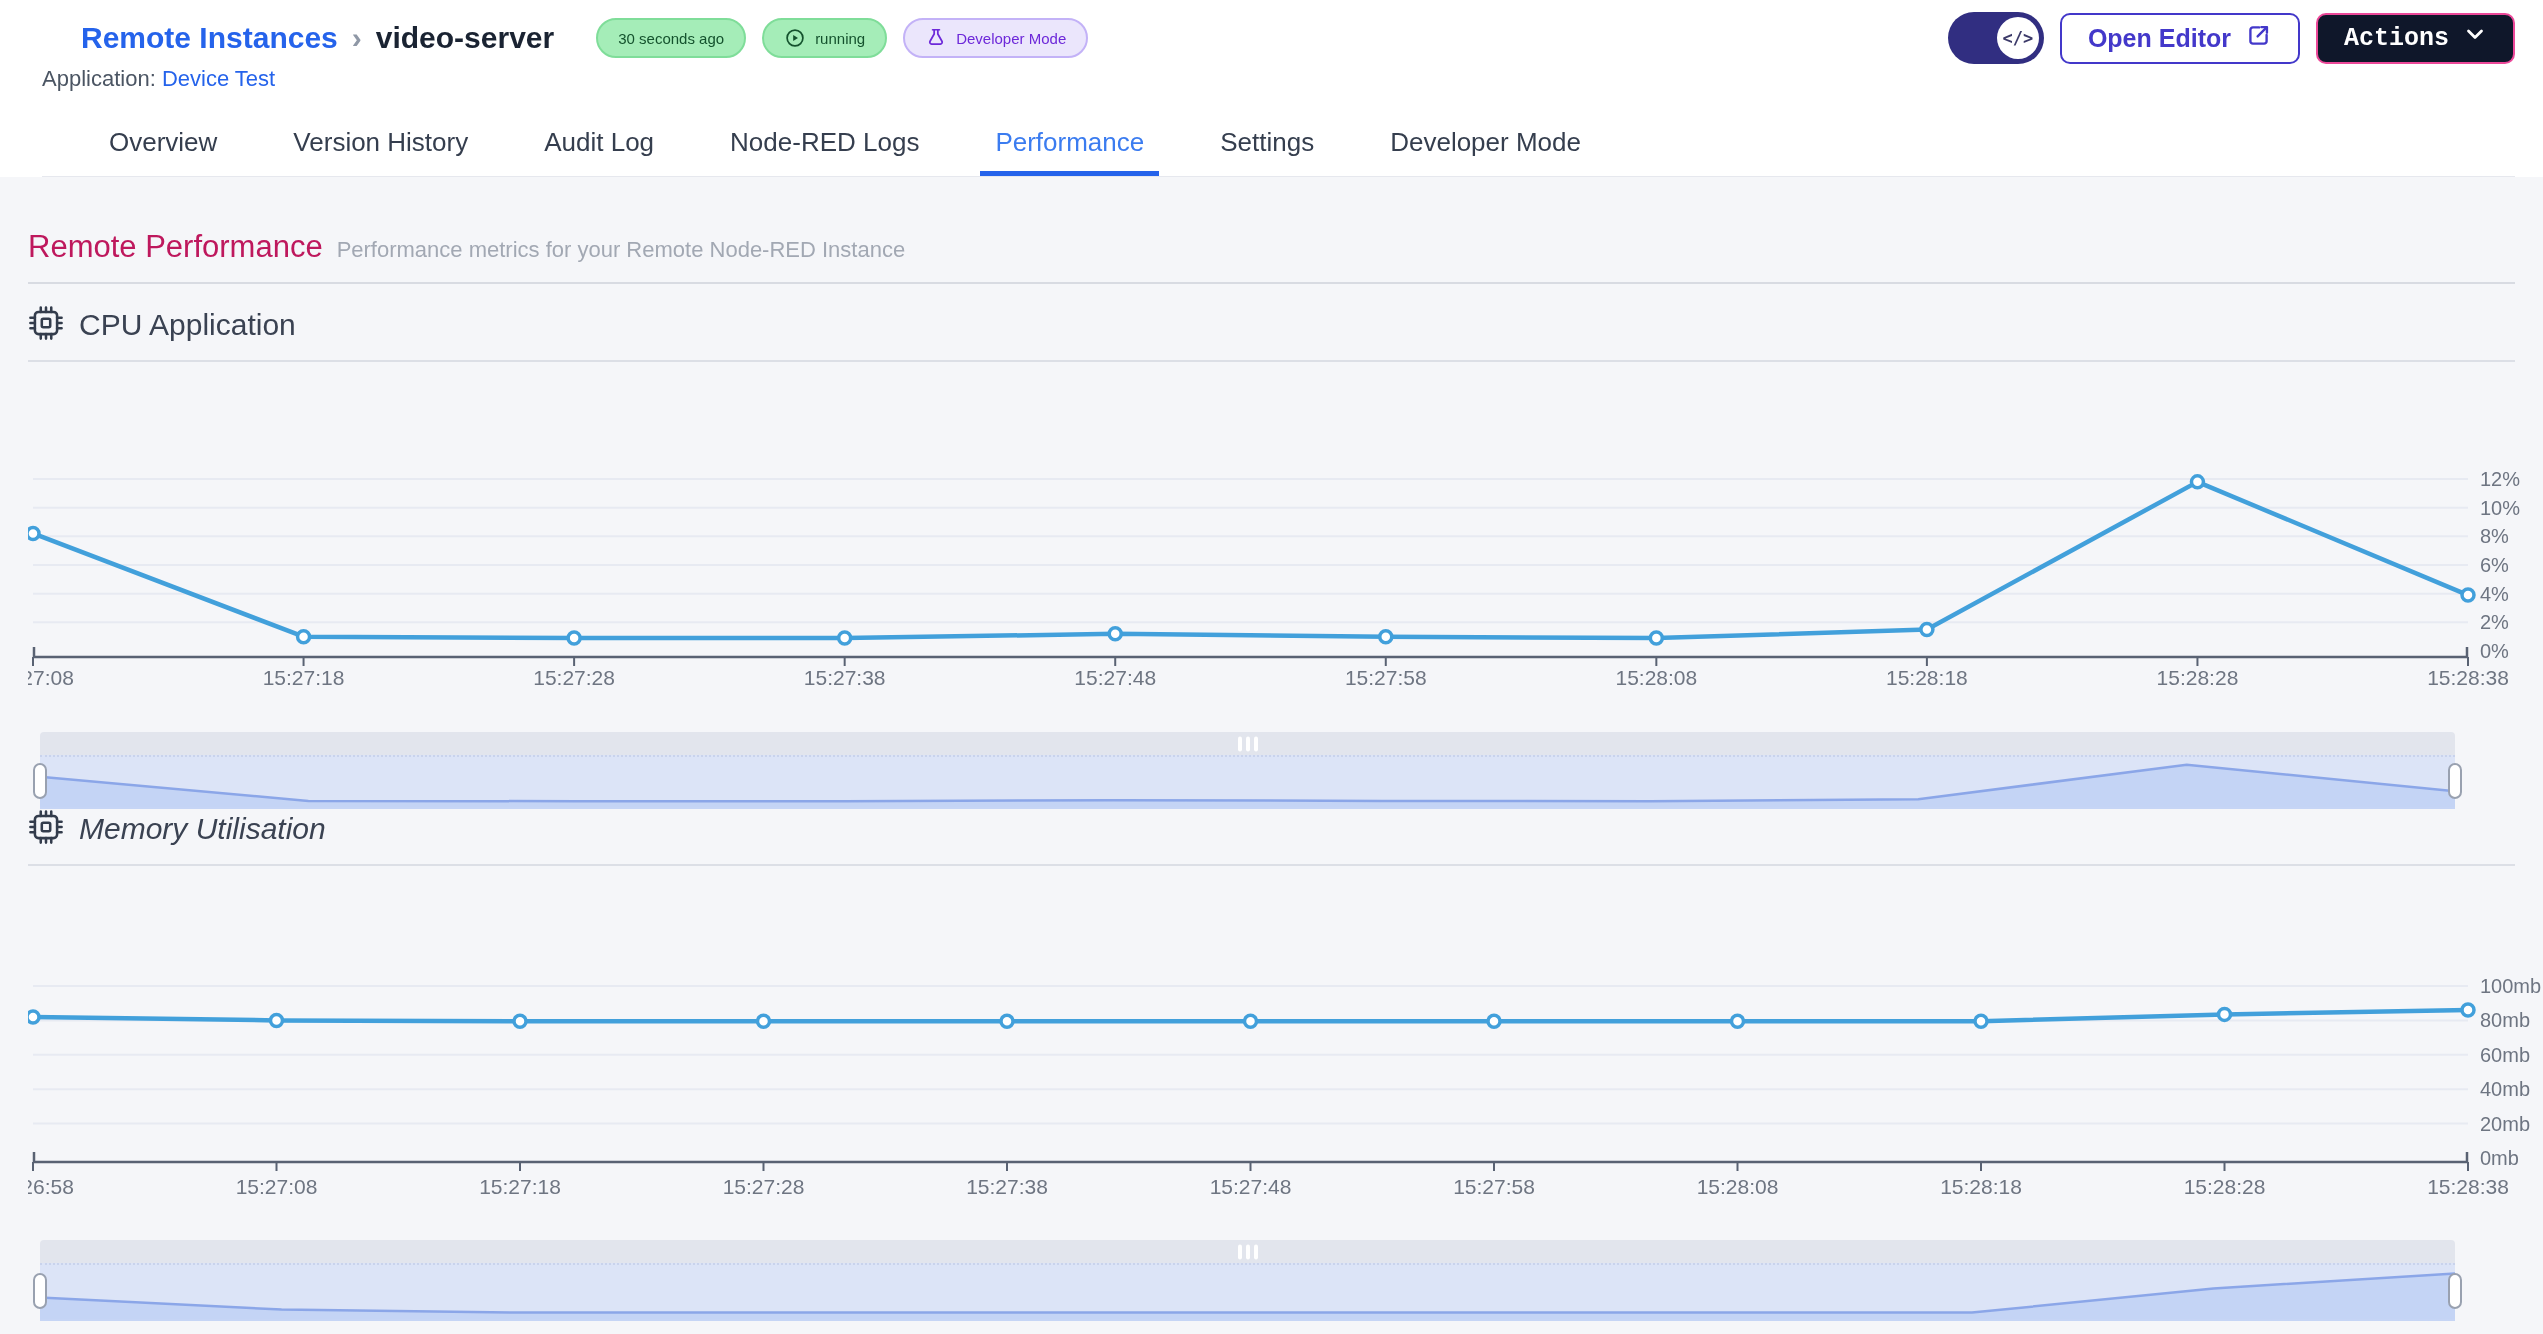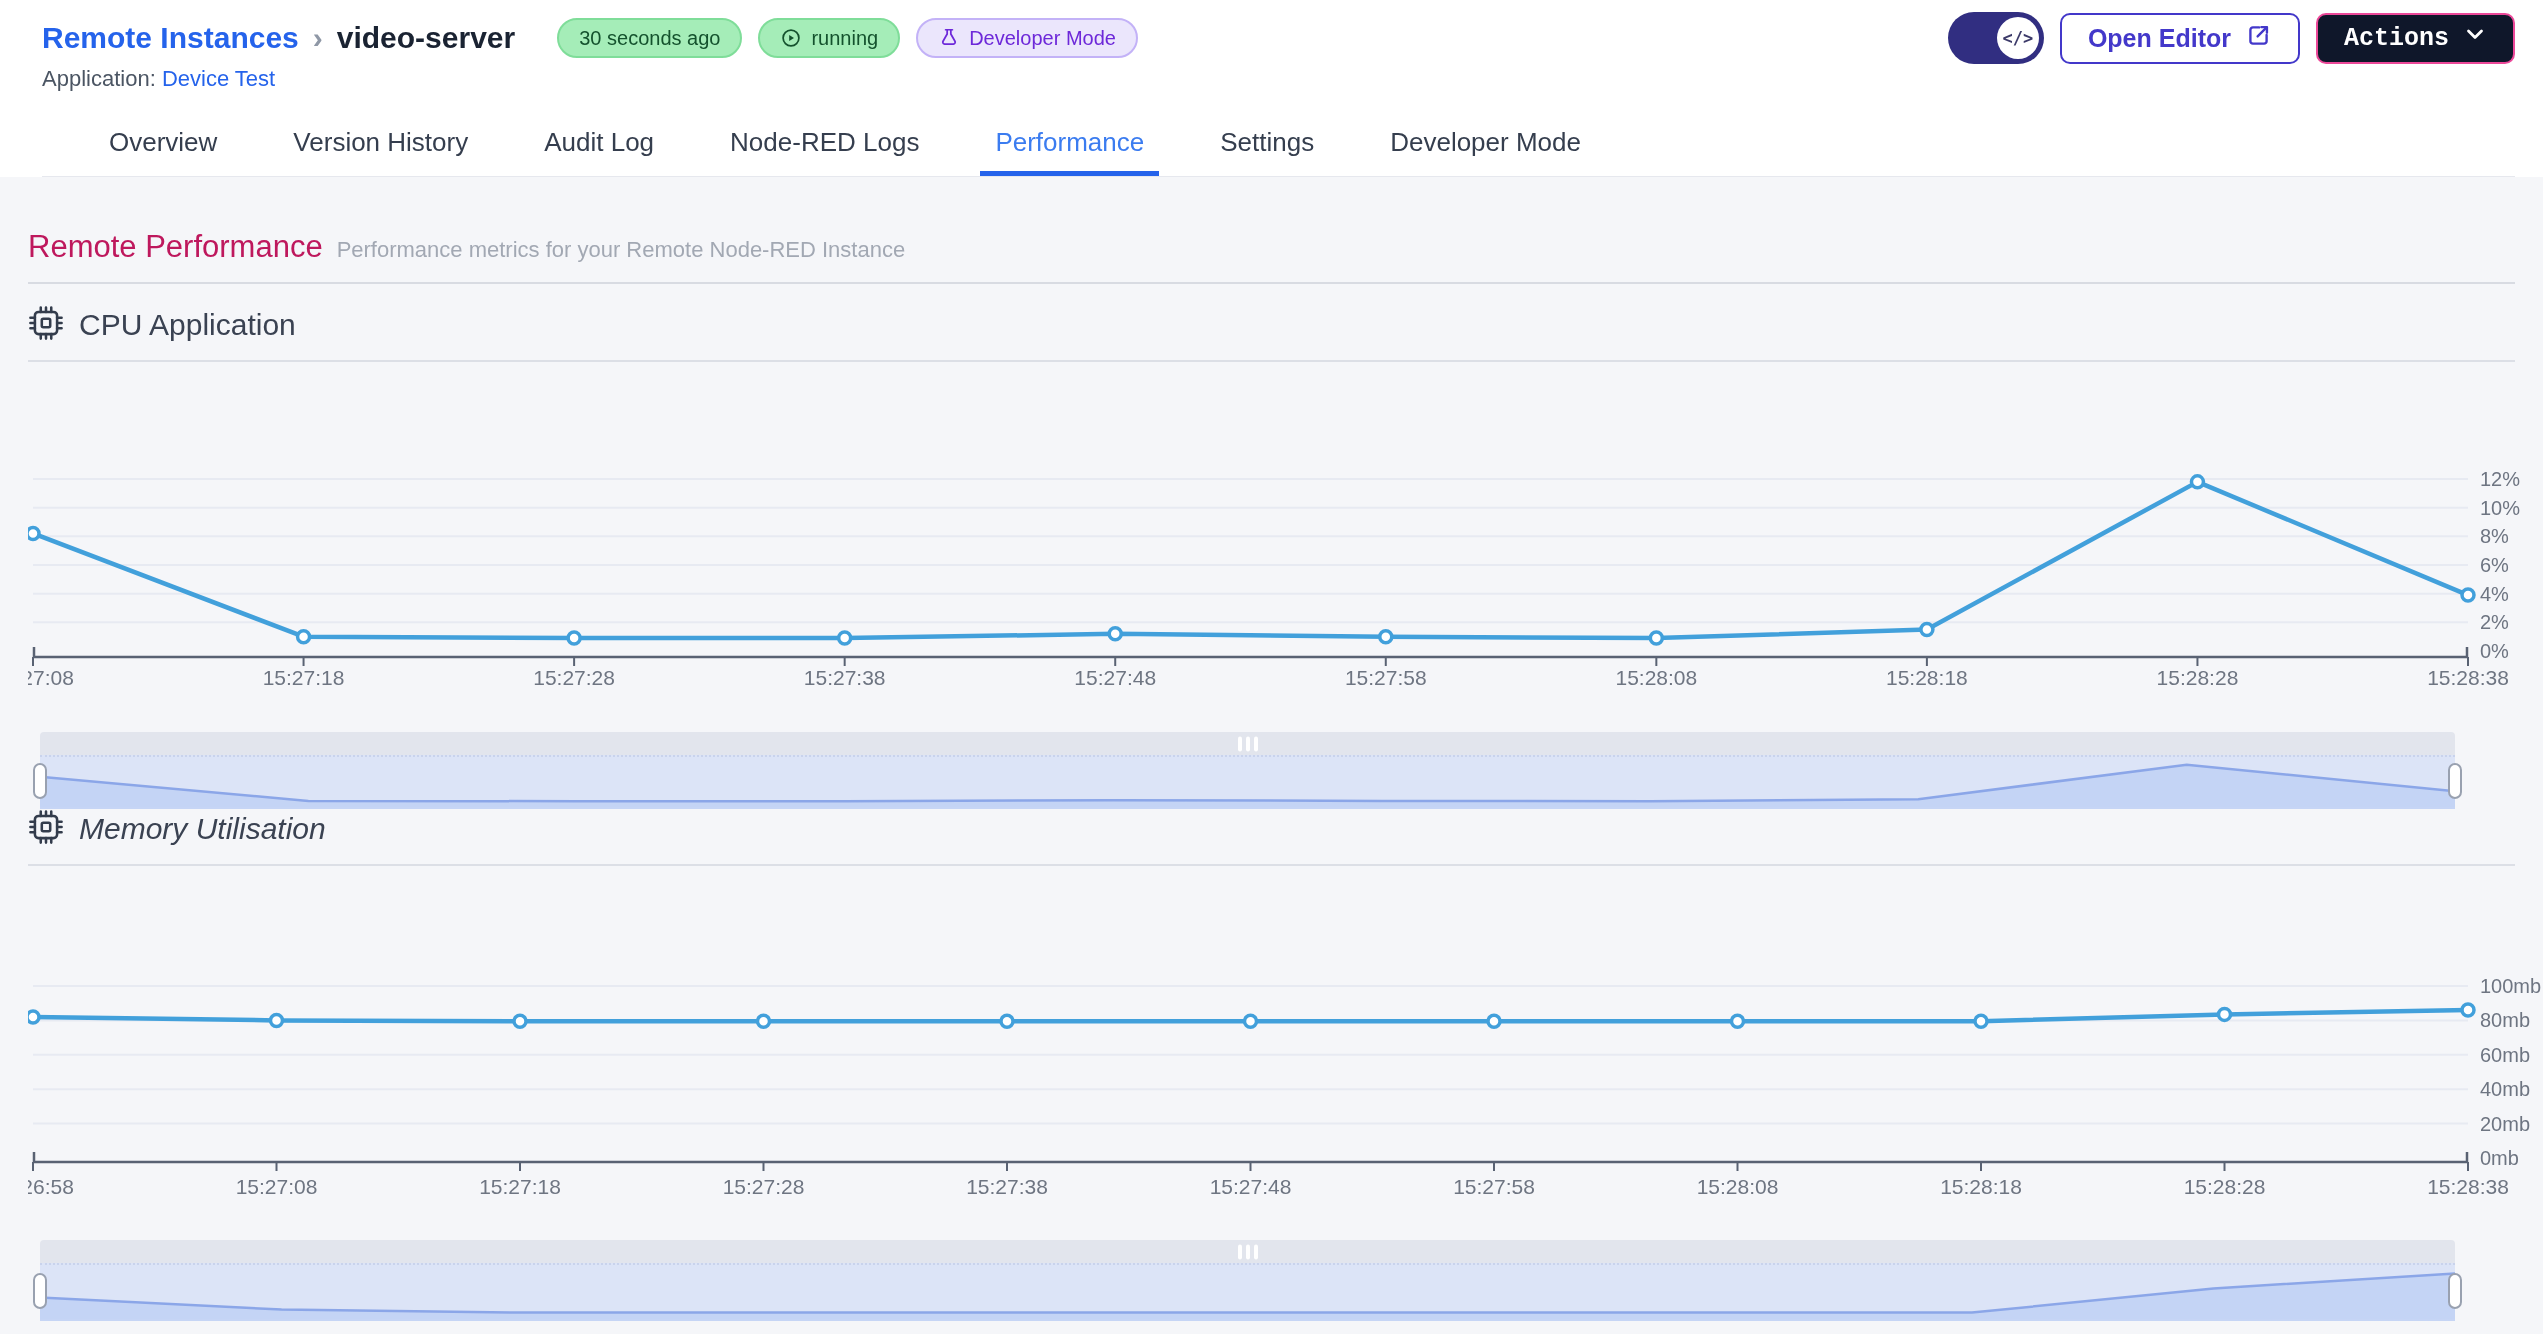--- a/index.html
+++ b/index.html
@@ -1,27 +1,27 @@
 <!DOCTYPE html>
 <html><head>
 <meta charset="utf-8">
 <style>
   * { box-sizing: border-box; margin: 0; padding: 0; }
   html,body { width: 2543px; height: 1334px; overflow: hidden; background: #ffffff;
     font-family: "Liberation Sans", sans-serif; }
 
   
   .header { background: #ffffff; padding: 12px 28px 0 42px; }
-  .header-row { display: flex; align-items: center; }
+  .header-row { display: flex; align-items: center; margin-left: 39px; }
   .breadcrumb { display: flex; align-items: center; }
   .crumb-root { color: #2563eb; font-size: 30px; font-weight: 700; text-decoration: none; cursor: pointer; }
   .crumb-sep { color: #8f98a6; font-size: 30px; font-weight: 700; margin: 0 14px; }
   .crumb-name { color: #1a2332; font-size: 30px; font-weight: 700; }
   .badges { display: flex; align-items: center; gap: 16px; margin-left: 42px; }
-  .badge { height: 40px; border-radius: 20px; padding: 0 20px; font-size: 20px; font-weight: 500;
+  .badge { height: 40px; border-radius: 20px; padding: 0 20px; font-size: 15px; font-weight: 500;
     display: inline-flex; align-items: center; gap: 9px; white-space: nowrap; }
   .badge.green { background: #a5edb8; border: 2px solid #7fdd99; color: #14522d; }
   .badge.purple { background: #ebe6fc; border: 2px solid #c3b2f7; color: #6d28d9; }
   .badge svg { display: block; }
 
   .header-actions { margin-left: auto; display: flex; align-items: center; gap: 16px; }
   .toggle { width: 96px; height: 52px; border-radius: 26px; background: #312e81; position: relative;
     cursor: pointer; flex: none; }
   .toggle-knob { position: absolute; top: 5px; right: 5px; width: 42px; height: 42px; border-radius: 50%;
     background: #ffffff; display: flex; align-items: center; justify-content: center; }

